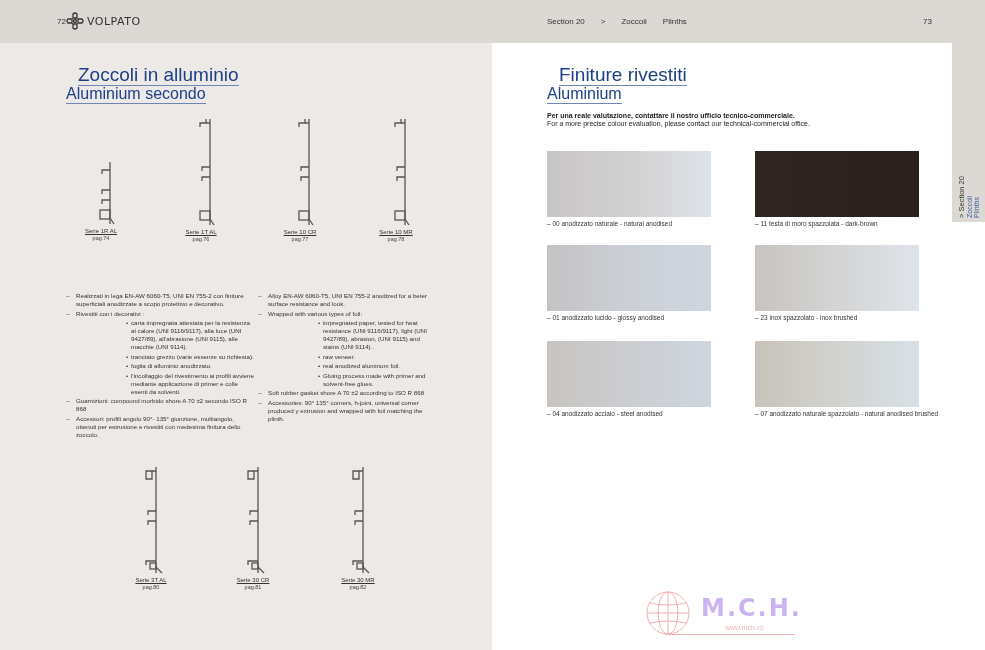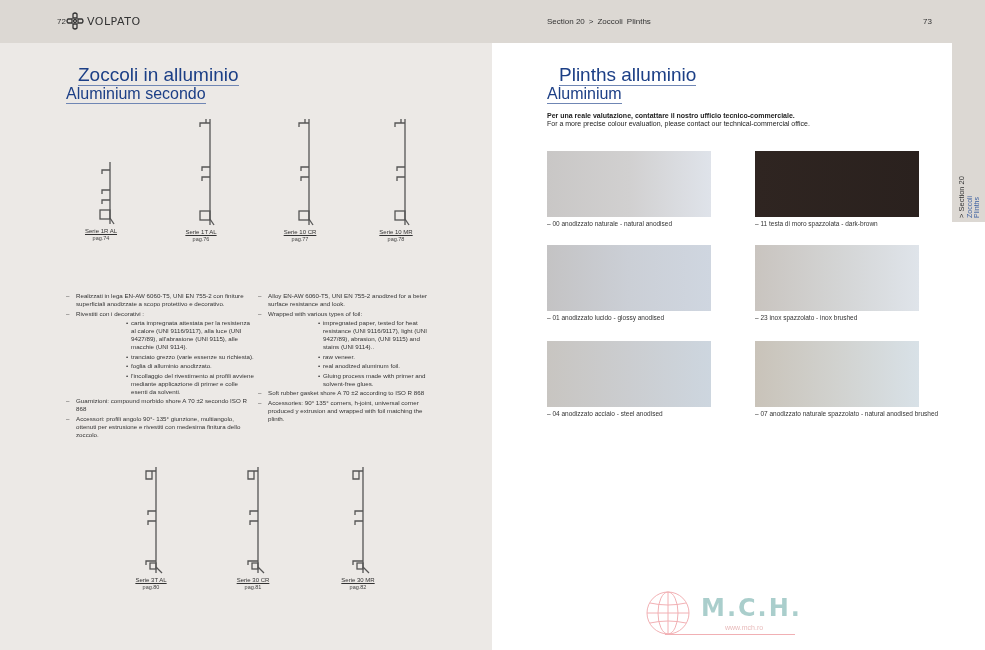--- a/index.html
+++ b/index.html
@@ -11,21 +11,21 @@
 
   .header-band { position: absolute; top: 0; height: 43px; background: #dcd8d3; }
   .header-left { left: 0; width: 492px; }
   .header-right { left: 492px; width: 493px; }
 
   .page-num { position: absolute; top: 17px; font-size: 8px; color: #333; }
   .logo { position: absolute; left: 66px; top: 12px; display: flex; align-items: center; gap: 3px; }
   .logo svg { display: block; }
   .logo-text { font-size: 11px; letter-spacing: 0.5px; color: #333; font-family: "DejaVu Sans", sans-serif; }
 
-  .breadcrumb { position: absolute; left: 547px; top: 17px; font-size: 8px; color: #333; display: flex; gap: 4px; }
+  .breadcrumb { position: absolute; left: 547px; top: 17px; font-size: 8px; color: #333; display: flex; gap: 16px; }
 
   .side-strip { position: absolute; left: 952px; top: 0; width: 33px; height: 222px; background: #dcd8d3; }
   .side-tab { position: absolute; left: 954px; top: 160px; width: 28px; height: 60px; }
   .side-tab-inner { position: absolute; left: 0; top: 0; transform-origin: left top; transform: rotate(-90deg) translate(-58px, 4px); white-space: nowrap; width: 58px; }
   .side-tab-line1 { font-size: 7.5px; color: #333; display: block; line-height: 8px; }
   .side-tab-line2 { font-size: 7px; color: #3b5fa0; display: block; line-height: 7px; }
 
   .title { position: absolute; font-size: 19px; color: #1c3f86; border-bottom: 1px solid #6f86b4; line-height: 21px; white-space: nowrap; margin-left: 12px; }
   .subtitle { position: absolute; font-size: 16px; color: #1c3f86; border-bottom: 1px solid #6f86b4; line-height: 18px; white-space: nowrap; }
 
@@ -45,21 +45,21 @@
   .spec .item::before { content: "–"; position: absolute; left: 0; top: 0; }
   .spec .sub { padding-left: 60px; }
   .spec .sub .bullet { position: relative; padding-left: 5px; margin-bottom: 1.5px; }
   .spec .sub .bullet::before { content: "•"; position: absolute; left: 0; top: 0; }
 
   
   .swatch { position: absolute; width: 164px; height: 66px; }
   .swatch-label { position: absolute; font-size: 6.5px; color: #333; white-space: nowrap; }
 
   .watermark { position: absolute; left: 643px; top: 590px; width: 160px; height: 48px; opacity: 0.35; }
-  .wm-text { position: absolute; left: 58px; top: 4px; font-size: 24px; font-weight: bold; color: #0f766e; letter-spacing: 2px; font-family: "DejaVu Sans", sans-serif; }
+  .wm-text { position: absolute; left: 58px; top: 4px; font-size: 24px; font-weight: bold; color: #6d28d9; letter-spacing: 2px; font-family: "DejaVu Sans", sans-serif; }
   .wm-url { position: absolute; left: 82px; top: 34px; font-size: 7px; color: #b33; }
   .wm-line { position: absolute; left: 22px; top: 44px; width: 130px; height: 1px; background: #d8202a; }
 </style>
 </head>
 <body>
 
 <div class="page-left"></div>
 <div class="page-right"></div>
 
 <div class="header-band header-left"></div>
@@ -221,21 +221,21 @@
       <path d="M20 56 L12 56 L12 60"></path>
       <path d="M20 96 L10 96 L10 100"></path>
       <rect x="14" y="98" width="6" height="6"></rect>
       <path d="M20 102 L26 108"></path>
     </g>
   </svg>
   <span class="profile-label">Serie 30 MR</span>
   <span class="profile-page">pag.82</span>
 </div>
 
-<div class="title" style="left:547px; top:64px;">Plinths alluminio</div>
+<div class="title" style="left:547px; top:64px;">Finiture rivestiti</div>
 <div class="subtitle" style="left:547px; top:85px;">Aluminium</div>
 <div class="intro">
   <span class="it">Per una reale valutazione, contattare il nostro ufficio tecnico-commerciale.</span>
   <span class="en">For a more precise colour evaluation, please contact our technical-commercial office.</span>
 </div>
 
 <div class="swatch" style="left:547px; top:151px; background: linear-gradient(90deg, #c9c7c6 0%, #d1d0d0 50%, #dfe3ea 100%);"></div>
 <div class="swatch-label" style="left:547px; top:220px;">– 00 anodizzato naturale - natural anodised</div>
 
 <div class="swatch" style="left:755px; top:151px; background: linear-gradient(90deg, #2f2521 0%, #2a211e 100%);"></div>

